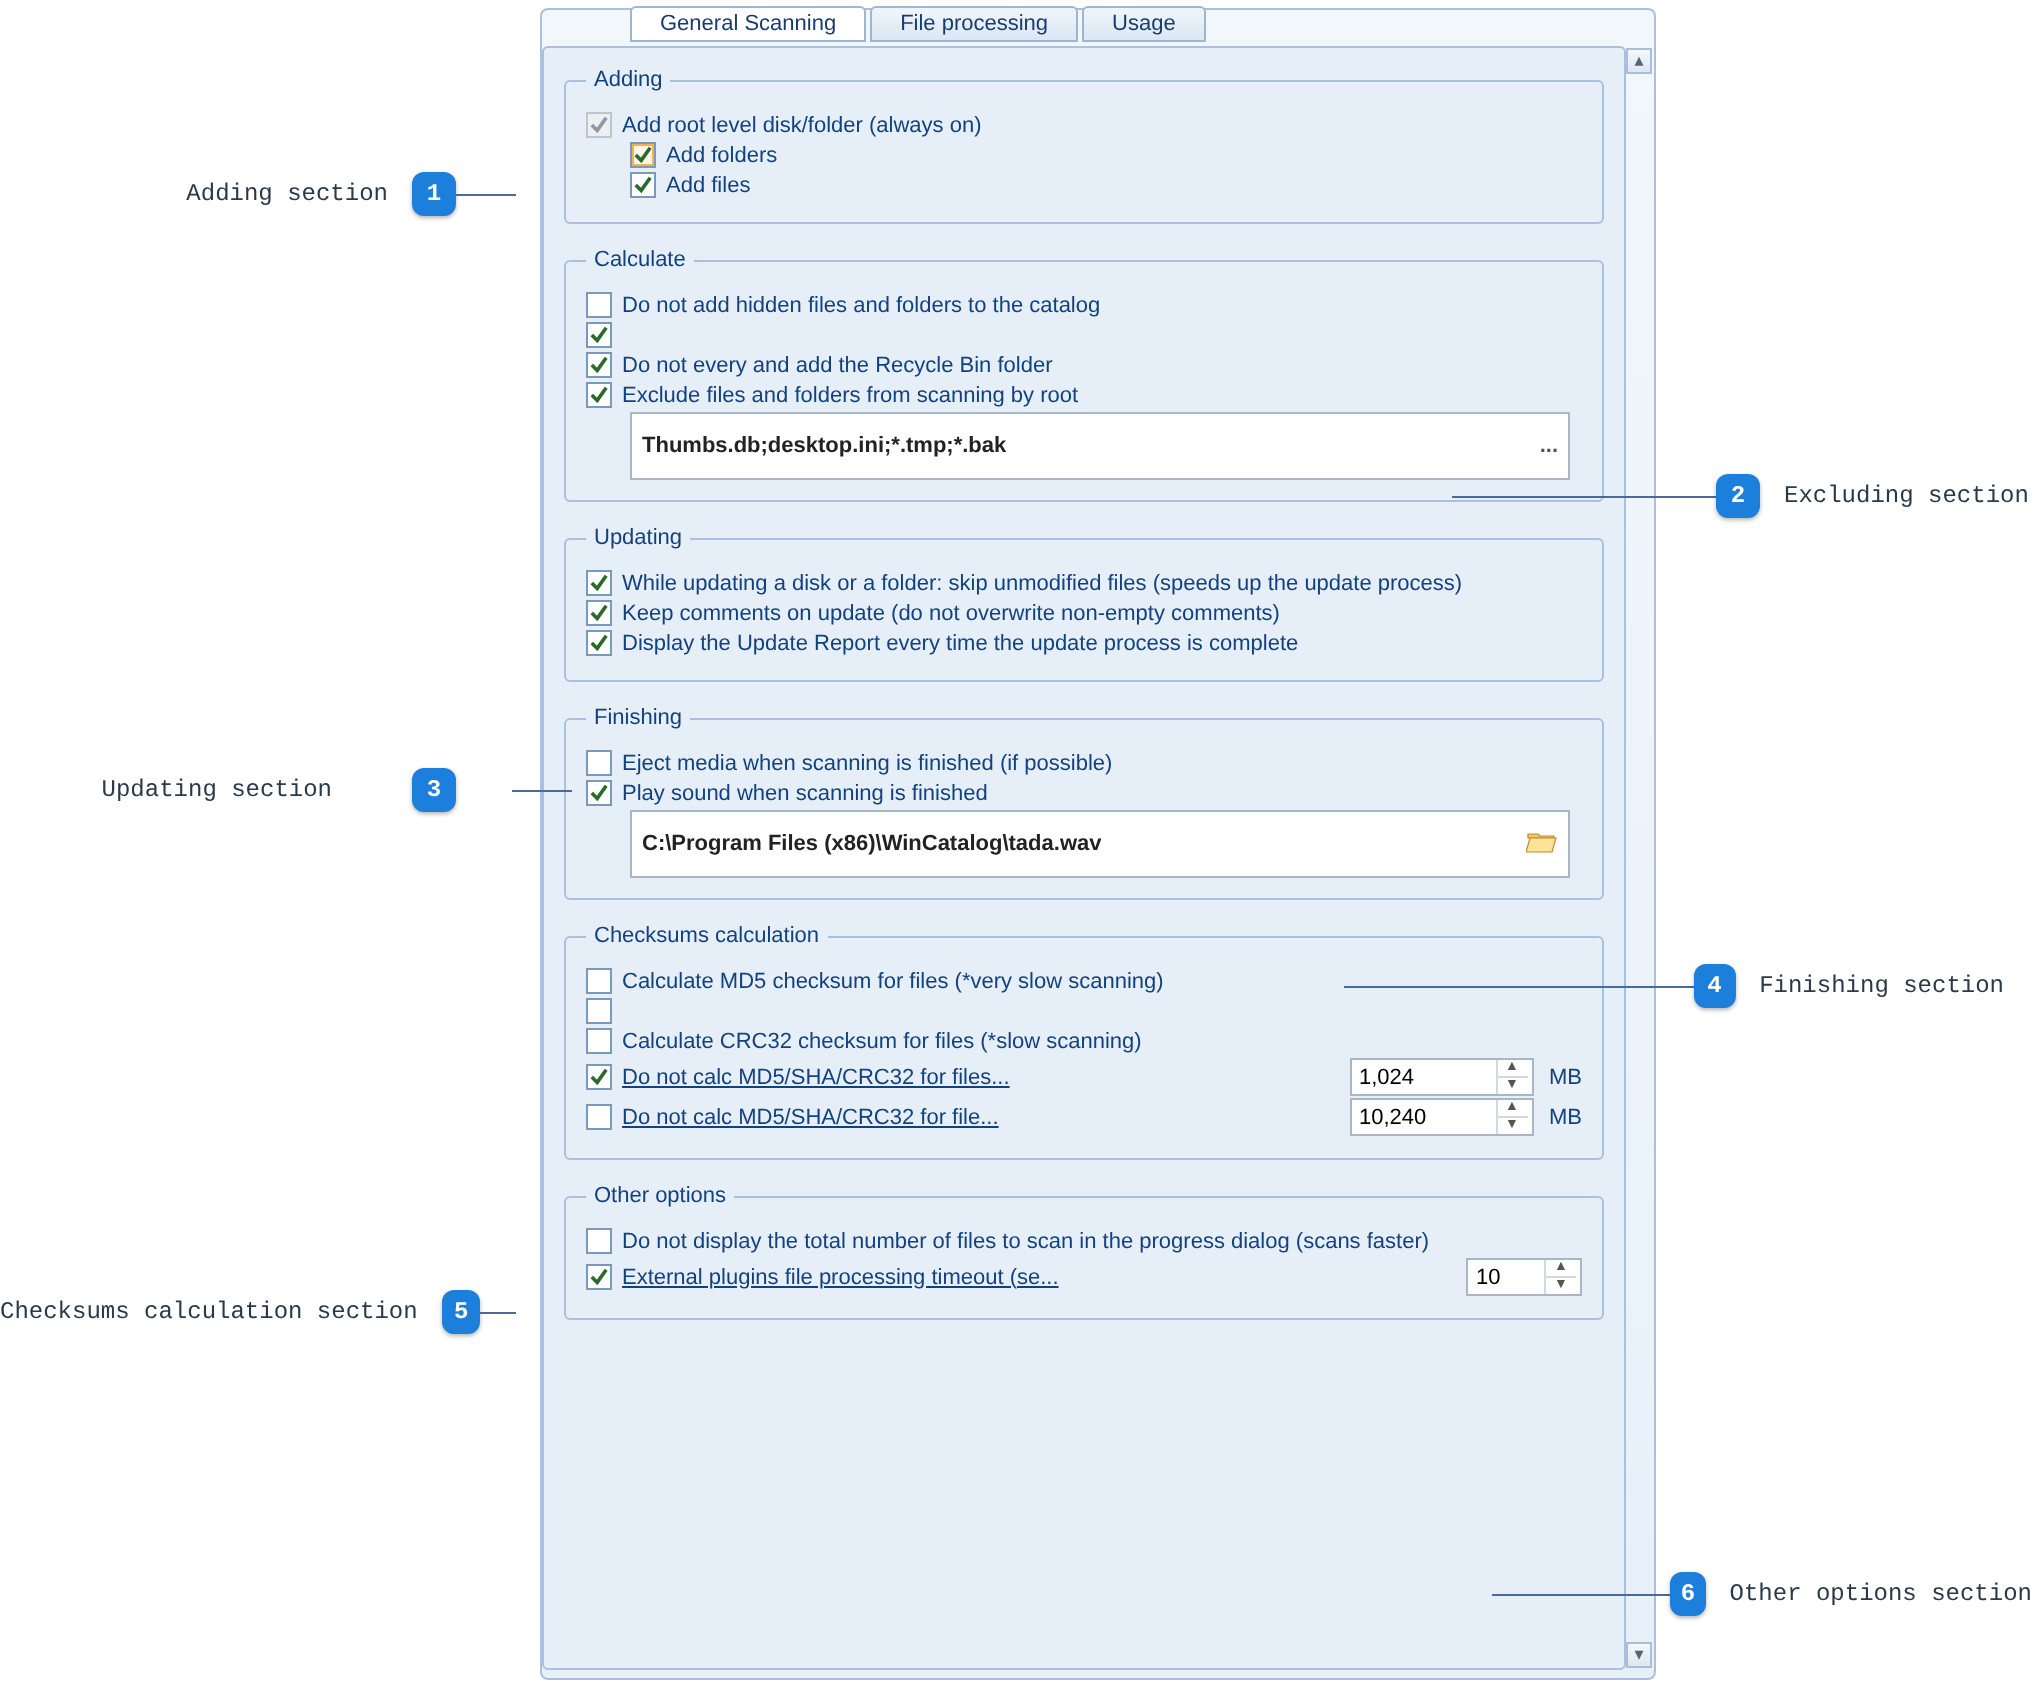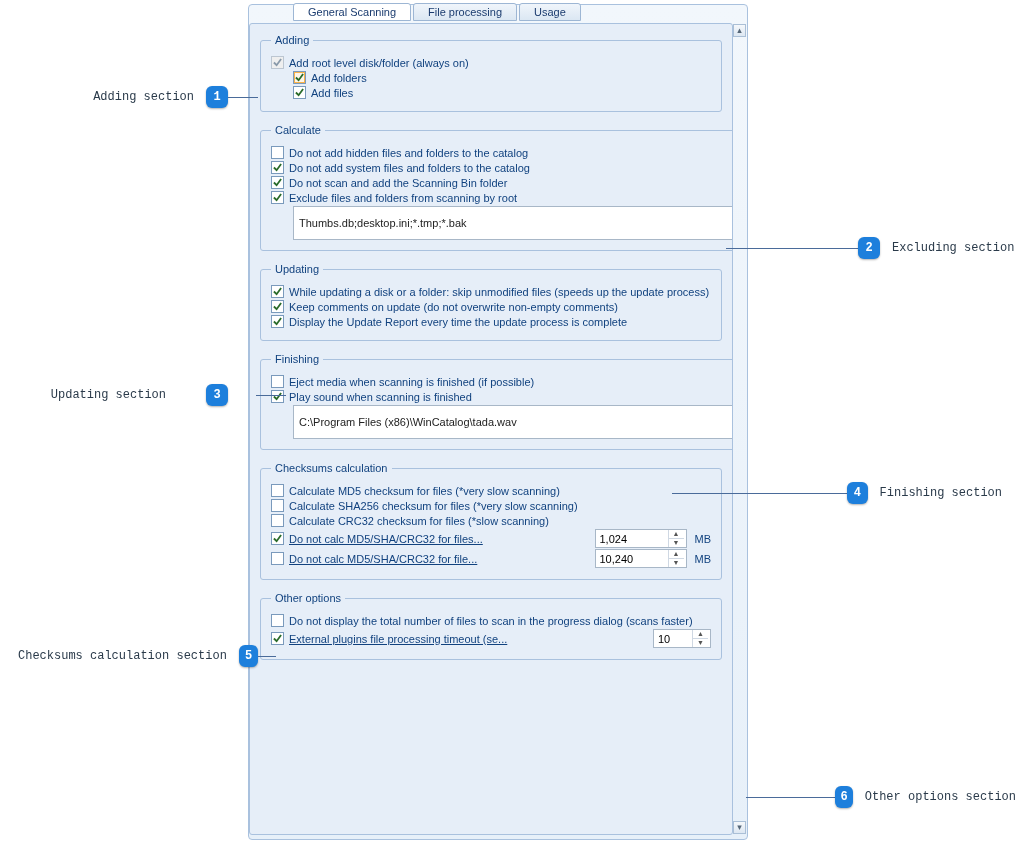--- a/index.html
+++ b/index.html
@@ -7,23 +7,23 @@
     margin: 0;
     font-family: "Segoe UI", Tahoma, sans-serif;
     font-size: 11px;
     background: #fff;
     width: 1021px;
     height: 849px;
     position: relative;
   }
   .panel-wrap {
     position: absolute;
-    left: 248px;
+    left: 270px;
     top: 4px;
-    width: 500px;
+    width: 558px;
     height: 836px;
     border: 1px solid #a9c1de;
     border-radius: 4px;
     background: linear-gradient(#f2f7fc, #e7f0f9);
   }
   .tabbar {
     position: absolute;
     left: 44px;
     top: -2px;
     display: flex;
@@ -121,20 +121,21 @@
     display: flex;
     align-items: center;
     background: #fff;
     border: 1px solid #a8b7c7;
     height: 19px;
     padding: 16px 5px;
     width: 470px;
     margin-left: 22px;
     color: #222;
     font-size: 11px;
+    font-weight: bold;
   }
   .textfield .dots { margin-left: auto; color: #555; cursor: pointer; }
   .textfield .foldericon { margin-left: auto; cursor: pointer; }
   .spin-row {
     display: flex;
     align-items: center;
     margin: 1px 0;
     color: #11427f;
   }
   .spin-row .lbl { width: 228px; text-decoration: underline; }
@@ -254,29 +255,28 @@
       <div class="row">
         <span class="cb"></span>
         <span class="lbl">Do not add hidden files and folders to the catalog</span>
       </div>
       <div class="row">
         <span class="cb">
           <svg class="tick" viewBox="0 0 10 10">
               <polyline points="1,5 4,8 9,1" fill="none" stroke="#2a6b2a" stroke-width="2"></polyline>
             </svg>
         </span>
-        <span class="lbl">Do not add system files and folders to the catalog</span>
-      </div>
-      <div class="row">
-        <span class="cb">
-          <svg class="tick" viewBox="0 0 10 10">
-              <polyline points="1,5 4,8 9,1" fill="none" stroke="#2a6b2a" stroke-width="2"></polyline>
-            </svg>
-        </span>
-        <span class="lbl">Do not scan and add the Scanning Bin folder</span>
+      </div>
+      <div class="row">
+        <span class="cb">
+          <svg class="tick" viewBox="0 0 10 10">
+              <polyline points="1,5 4,8 9,1" fill="none" stroke="#2a6b2a" stroke-width="2"></polyline>
+            </svg>
+        </span>
+        <span class="lbl">Do not every and add the Recycle Bin folder</span>
       </div>
       <div class="row">
         <span class="cb">
           <svg class="tick" viewBox="0 0 10 10">
               <polyline points="1,5 4,8 9,1" fill="none" stroke="#2a6b2a" stroke-width="2"></polyline>
             </svg>
         </span>
         <span class="lbl">Exclude files and folders from scanning by root</span>
       </div>
       <div class="textfield">
@@ -339,21 +339,20 @@
     </fieldset>
 
     <fieldset>
       <legend>Checksums calculation</legend>
       <div class="row">
         <span class="cb"></span>
         <span class="lbl">Calculate MD5 checksum for files (*very slow scanning)</span>
       </div>
       <div class="row">
         <span class="cb"></span>
-        <span class="lbl">Calculate SHA256 checksum for files (*very slow scanning)</span>
       </div>
       <div class="row">
         <span class="cb"></span>
         <span class="lbl">Calculate CRC32 checksum for files (*slow scanning)</span>
       </div>
       <div class="spin-row">
         <span class="cb">
           <svg class="tick" viewBox="0 0 10 10">
               <polyline points="1,5 4,8 9,1" fill="none" stroke="#2a6b2a" stroke-width="2"></polyline>
             </svg>
@@ -423,21 +422,21 @@
   <span style="flex:1"></span>
   <span class="txt">Updating section</span>
   <span class="num">3</span>
   <span class="line" style="width:30px"></span>
 </div>
 <div class="callout right" style="left:672px; top:482px; width:330px;">
   <span class="line" style="width:186px"></span>
   <span class="num">4</span>
   <span class="txt">Finishing section</span>
 </div>
-<div class="callout left" style="left:18px; top:645px; width:258px;">
+<div class="callout left" style="left:0; top:645px; width:258px;">
   <span style="flex:1"></span>
   <span class="txt">Checksums calculation section</span>
   <span class="num">5</span>
   <span class="line" style="width:20px"></span>
 </div>
 <div class="callout right" style="left:746px; top:786px; width:270px;">
   <span class="line" style="width:112px"></span>
   <span class="num">6</span>
   <span class="txt">Other options section</span>
 </div>

